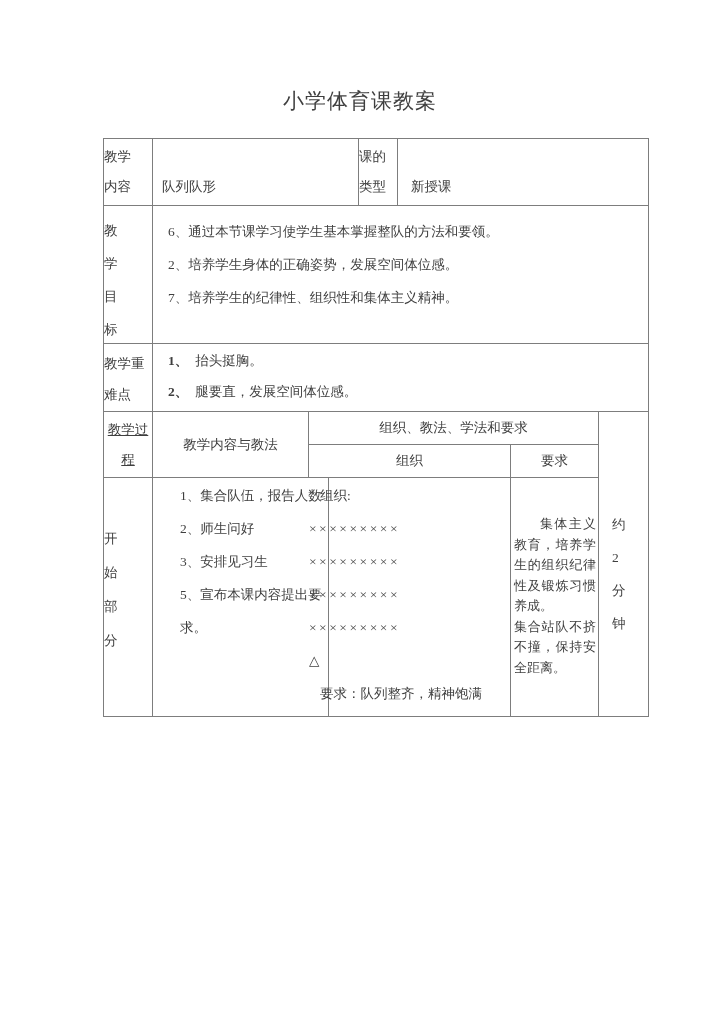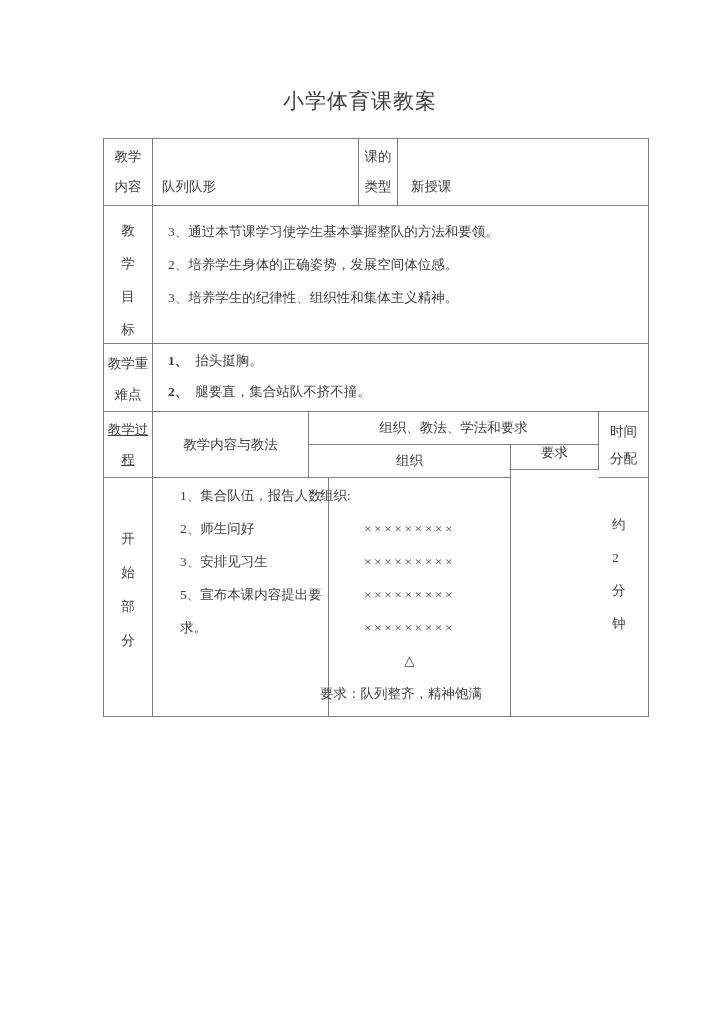--- a/index.html
+++ b/index.html
@@ -33,21 +33,21 @@
     font-size:13.5px;
   }
   .cell{position:absolute;box-sizing:border-box;overflow:hidden;}
   .br{border-right:1px solid var(--border);}
   .bb{border-bottom:1px solid var(--border);}
   .ctrflex{display:flex;align-items:center;justify-content:center;text-align:center;}
   .colflex{display:flex;flex-direction:column;align-items:center;justify-content:center;text-align:center;}
   .lh30 div{line-height:30px;}
   .lh33 > div{line-height:33px;}
   .lh31 > div{line-height:31px;}
-  .ctr{text-align:center;}
+  .ctr{text-align:left;}
   .xrow{letter-spacing:2.5px;color:#4a4a4a;}
   .req-par{margin:0;text-align:justify;}
   .req-par.indent{text-indent:2em;}
   .kp-num{font-weight:bold;margin-right:7px;}
 </style>
 </head>
 <body>
 
 <div class="page">
 
@@ -66,46 +66,42 @@
     </div>
     <div class="cell bb" style="left:294px;top:0;width:250px;height:67px;padding:33px 0 0 13px;line-height:30px;">新授课</div>
 
     <div class="cell br bb lh33 ctr" style="left:0;top:67px;width:49px;height:138px;padding-top:8px;">
       <div>教</div>
       <div>学</div>
       <div>目</div>
       <div>标</div>
     </div>
     <div class="cell bb lh33" style="left:49px;top:67px;width:495px;height:138px;padding:9px 10px 0 15px;">
-      <div>3、通过本节课学习使学生基本掌握整队的方法和要领。</div>
+      <div>6、通过本节课学习使学生基本掌握整队的方法和要领。</div>
       <div>2、培养学生身体的正确姿势，发展空间体位感。</div>
-      <div>3、培养学生的纪律性、组织性和集体主义精神。</div>
+      <div>7、培养学生的纪律性、组织性和集体主义精神。</div>
     </div>
 
     <div class="cell br bb lh31 ctr" style="left:0;top:205px;width:49px;height:68px;padding-top:4px;">
       <div>教学重</div>
       <div>难点</div>
     </div>
     <div class="cell bb lh31" style="left:49px;top:205px;width:495px;height:68px;padding:1px 10px 0 15px;">
       <div><span class="kp-num">1、</span><span>抬头挺胸。</span></div>
-      <div><span class="kp-num">2、</span><span>腿要直，集合站队不挤不撞。</span></div>
+      <div><span class="kp-num">2、</span><span>腿要直，发展空间体位感。</span></div>
     </div>
 
     <div class="cell br bb colflex lh30" style="left:0;top:273px;width:49px;height:66px;text-decoration:underline;">
       <div>教学过</div>
       <div>程</div>
     </div>
     <div class="cell br bb ctrflex" style="left:49px;top:273px;width:156px;height:66px;">教学内容与教法</div>
     <div class="cell br bb ctrflex" style="left:205px;top:306px;width:202px;height:33px;">组织</div>
     <div class="cell br bb ctrflex" style="left:205px;top:273px;width:290px;height:33px;">组织、教法、学法和要求</div>
-    <div class="cell br bb ctrflex" style="left:407px;top:298px;width:88px;height:33px;">要求</div>
-    <div class="cell bb colflex" style="left:495px;top:273px;width:49px;height:66px;line-height:27px;">
-      <div>时间</div>
-      <div>分配</div>
-    </div>
+    <div class="cell br bb ctrflex" style="left:407px;top:306px;width:88px;height:33px;">要求</div>
 
     <div class="cell br ctr" style="left:0;top:339px;width:49px;height:238px;padding-top:44px;line-height:34px;">
       <div>开</div>
       <div>始</div>
       <div>部</div>
       <div>分</div>
     </div>
     <div class="cell br lh33" style="left:49px;top:339px;width:156px;height:238px;padding:1px 0 0 7px;margin-left:20px;">
       <div>1、集合队伍，报告人数</div>
       <div>2、师生问好</div>
@@ -114,20 +110,24 @@
     </div>
     <div class="cell br lh33" style="left:205px;top:339px;width:202px;height:238px;padding-top:1px;">
       <div style="padding-left:11px;">组织:</div>
       <div class="ctr xrow">×××××××××</div>
       <div class="ctr xrow">×××××××××</div>
       <div class="ctr xrow">×××××××××</div>
       <div class="ctr xrow">×××××××××</div>
       <div class="ctr">△</div>
       <div style="padding-left:11px;">要求：队列整齐，精神饱满</div>
     </div>
+    <div class="cell br" style="left:407px;top:339px;width:88px;height:238px;padding:36px 2px 0 3px;font-size:13px;line-height:20.5px;">
+      <p class="req-par indent">集体主义教育，培养学生的组织纪律性及锻炼习惯养成。</p>
+      <p class="req-par">集合站队不挤不撞，保持安全距离。</p>
+    </div>
     <div class="cell lh33" style="left:495px;top:339px;width:49px;height:238px;padding:30px 0 0 13px;">
       <div>约</div>
       <div>2</div>
       <div>分</div>
       <div>钟</div>
     </div>
 
   </div>
 </div>
 

